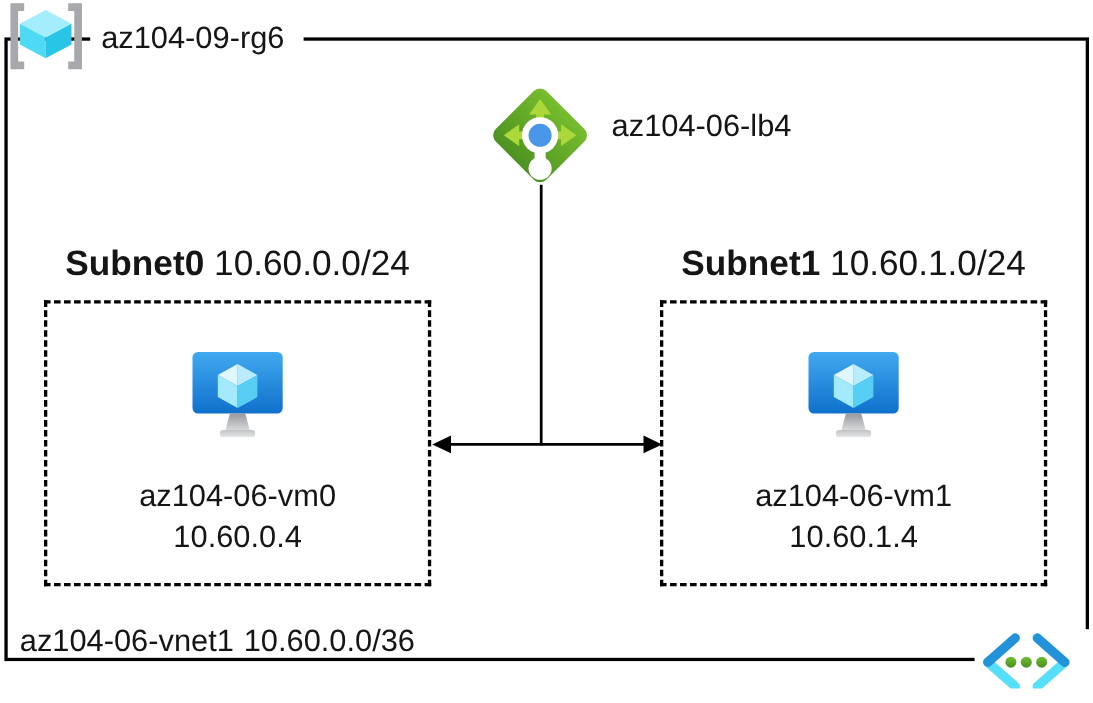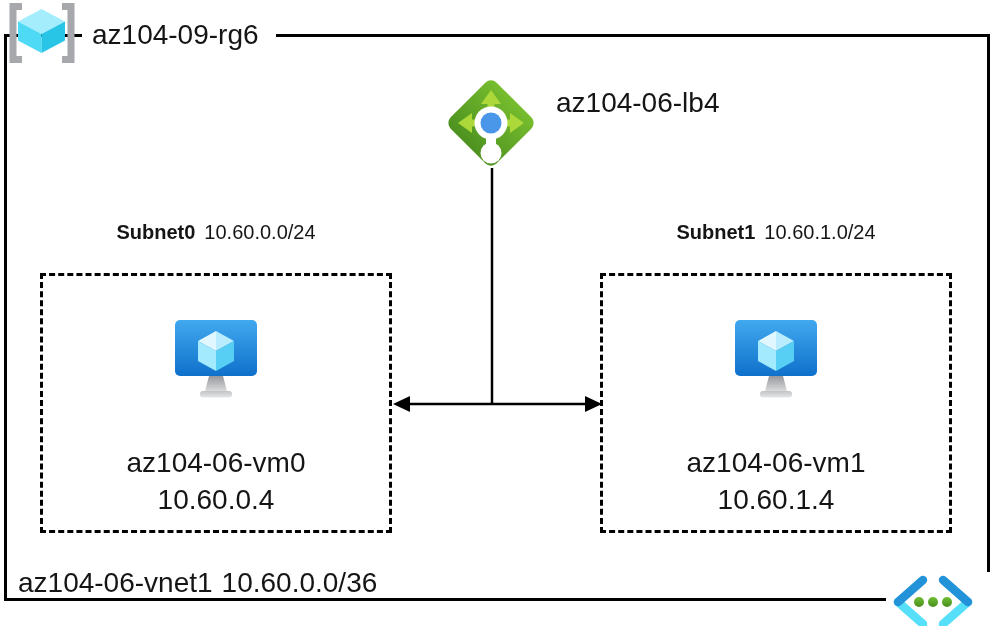--- a/index.html
+++ b/index.html
@@ -6,31 +6,31 @@
   .canvas{position:relative;width:994px;height:639px;background:#fff;overflow:hidden;
           font-family:"Liberation Sans",sans-serif;color:#151515;}
   .abs{position:absolute;}
   
   .rg-box{left:4px;top:34px;width:986px;height:567px;border:3px solid #000;box-sizing:border-box;}
   .rg-icon{left:6px;top:2px;}
   .rg-label{left:82px;top:19px;height:32px;line-height:32px;background:#fff;
             padding:0 17px 0 10px;font-size:28px;white-space:nowrap;}
   
   .lb-icon{left:444px;top:75px;}
-  .lb-label{left:556px;top:84px;font-size:28px;line-height:38px;white-space:nowrap;}
+  .lb-label{left:556px;top:96px;font-size:28px;line-height:38px;white-space:nowrap;}
   
   .connectors{left:0;top:0;pointer-events:none;}
   
   .subnet-box{top:273px;width:352px;height:260px;border:3px dashed #000;box-sizing:border-box;}
   .subnet0{left:40px;} .subnet1{left:600px;}
-  .subnet-label{top:221px;width:352px;text-align:center;font-size:20px;white-space:nowrap;}
+  .subnet-label{top:221px;width:352px;text-align:center;font-size:32px;white-space:nowrap;}
   .subnet-label .name{font-weight:bold;}
   .subnet-label .cidr{margin-left:9px;}
   .vm-icon0{left:170px;top:318px;} .vm-icon1{left:730px;top:318px;}
-  .vm-label{top:444px;width:352px;text-align:center;font-size:28px;line-height:37px;}
+  .vm-label{top:432px;width:352px;text-align:center;font-size:28px;line-height:37px;}
   
   .vnet-label{left:18px;top:567px;font-size:28px;white-space:nowrap;}
   .vnet-label .cidr{margin-left:9px;}
   .vnet-icon-wrap{left:886px;top:572px;width:108px;height:60px;background:#fff;}
   .vnet-icon{position:absolute;left:3px;top:2px;}
 </style>
 </head>
 <body>
 
 <div class="canvas">

